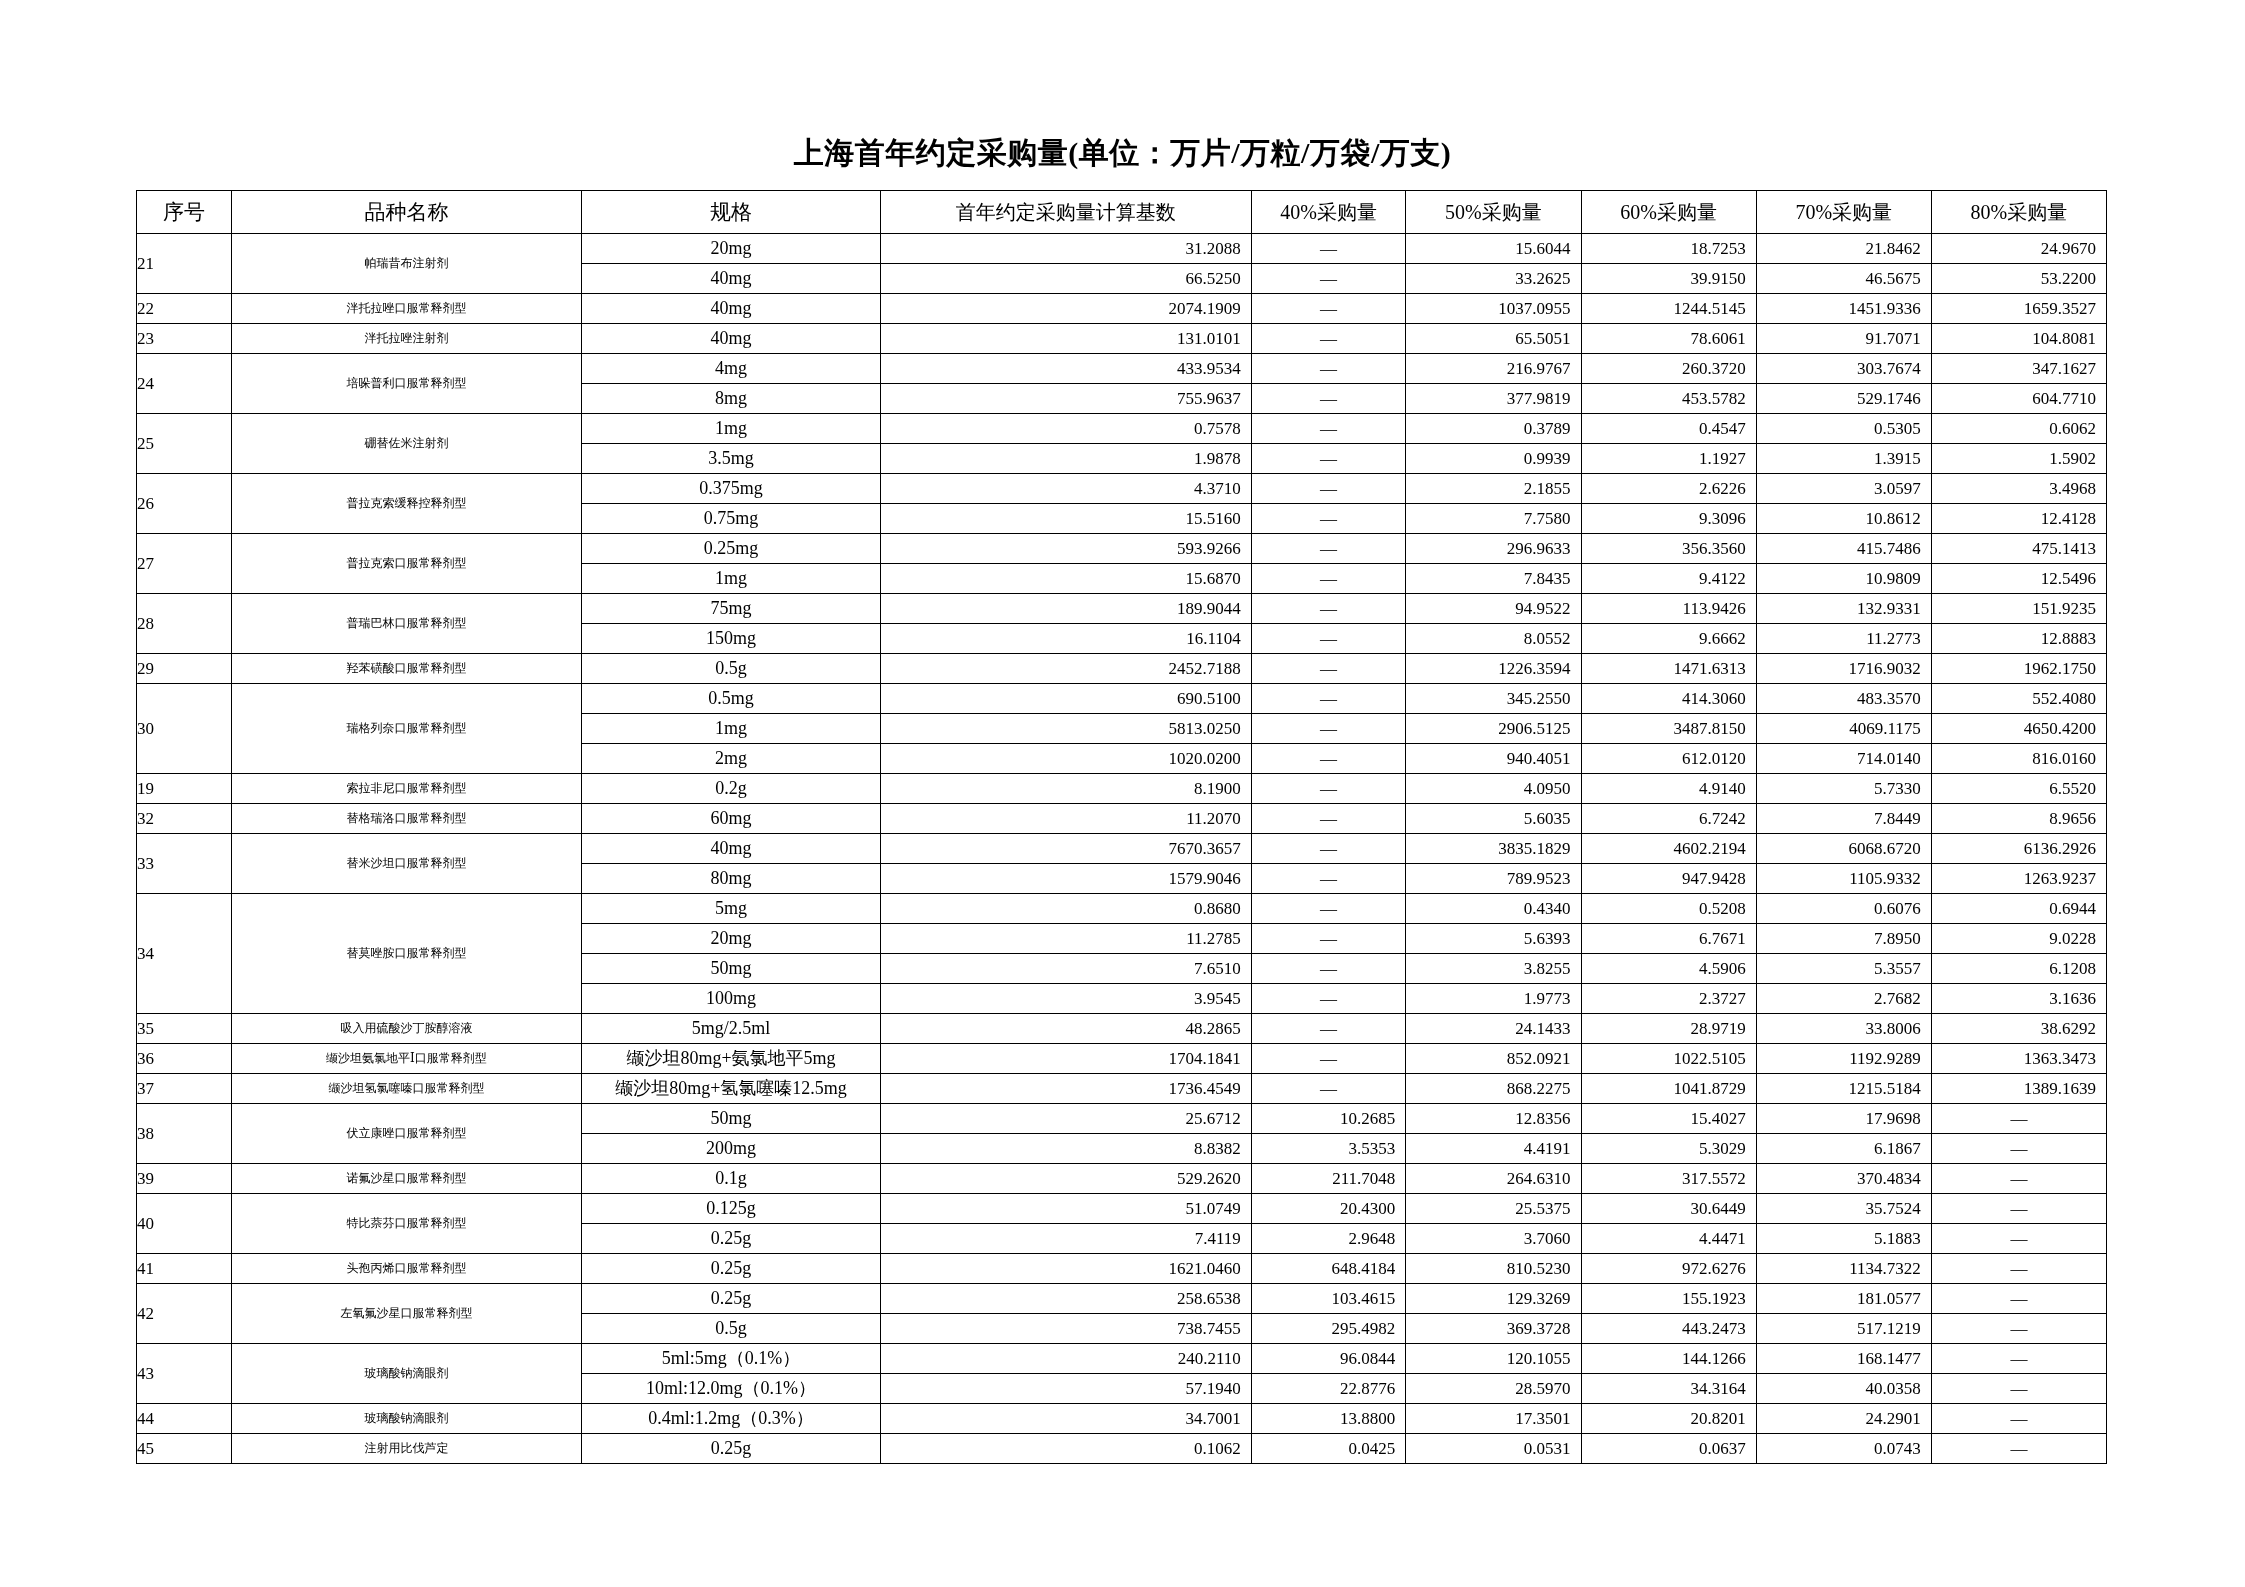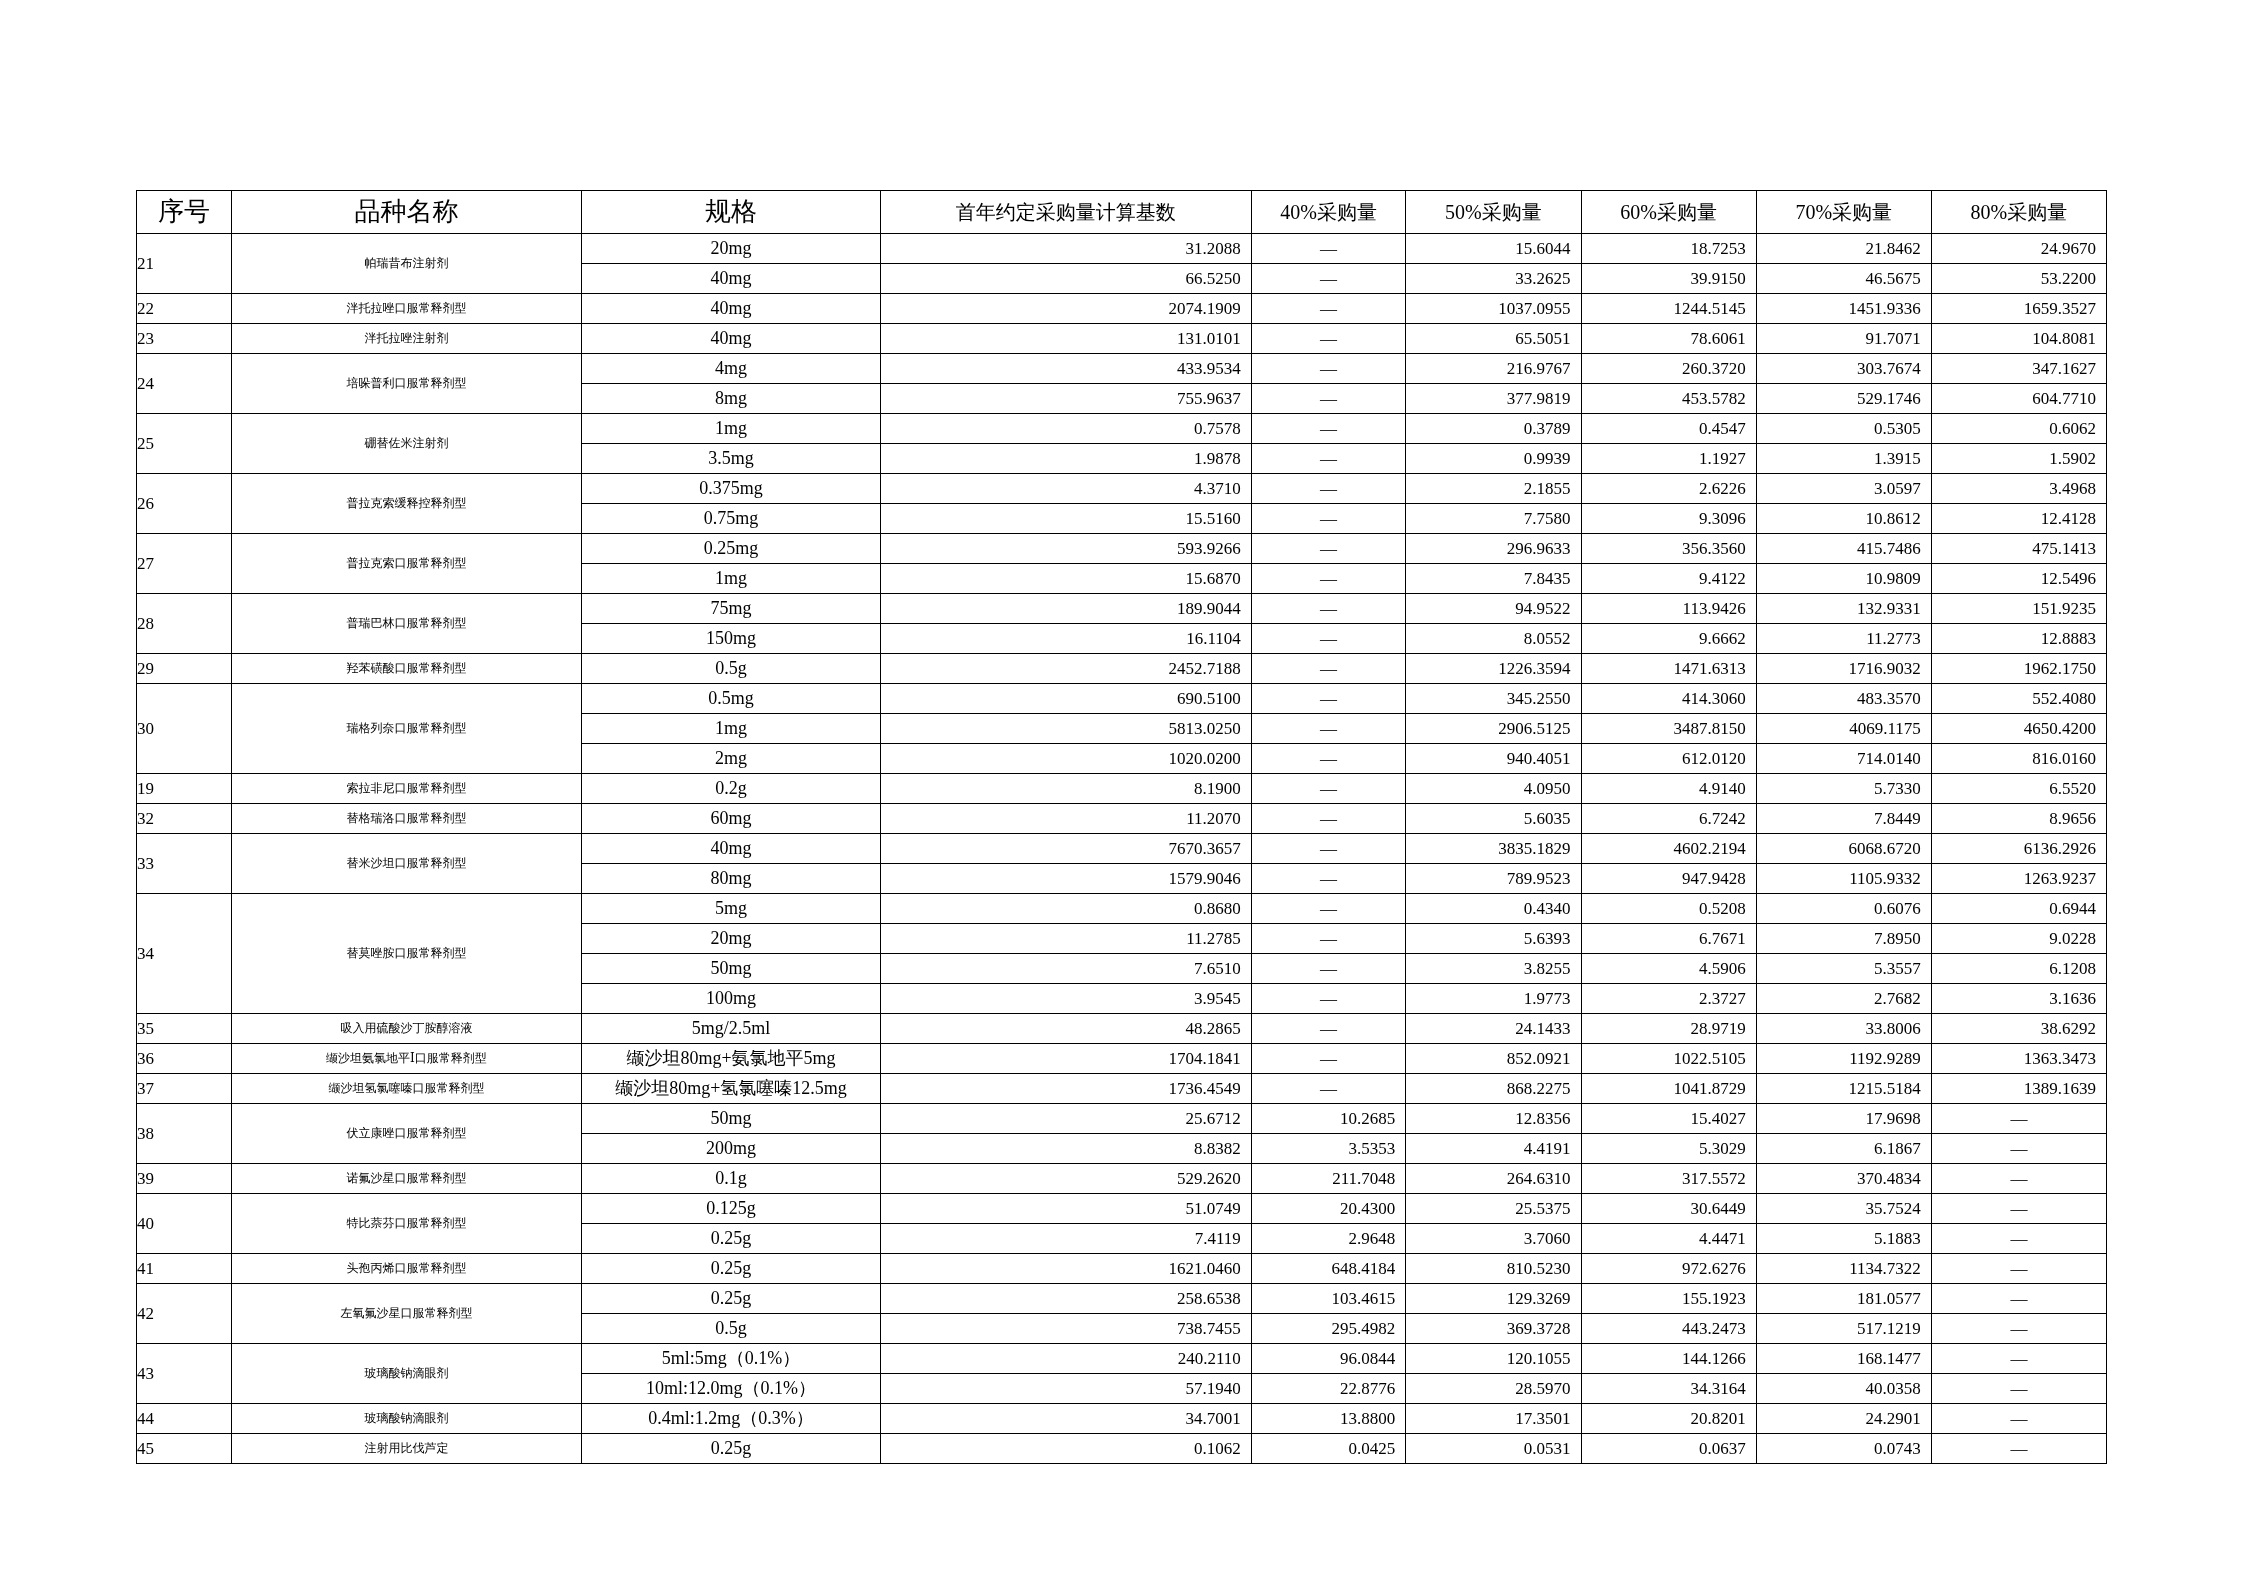--- a/index.html
+++ b/index.html
@@ -58,21 +58,21 @@
     padding: 0;
     height: 29px;
     vertical-align: middle;
     white-space: nowrap;
     overflow: hidden;
   }
   thead th {
     height: 42px;
     font-weight: normal;
     text-align: center;
-    font-size: 26px;
+    font-size: 21px;
   }
   td.idx {
     text-align: left;
   }
   td.name {
     text-align: center;
     font-size: 12px;
   }
   td.spec {
     text-align: center;
@@ -87,20 +87,21 @@
     text-align: center;
     font-size: 17px;
   }
   .hdr-sm { font-size: 20px; }
 </style>
 </head>
 <body>
 
 <div class="page">
 
+  <div class="doc-title">上海首年约定采购量(单位：万片/万粒/万袋/万支)</div>
 
   <div class="table-wrap">
     <table>
       <colgroup>
         <col class="c-idx">
         <col class="c-name">
         <col class="c-spec">
         <col class="c-base">
         <col class="c-p40">
         <col class="c-p50">

